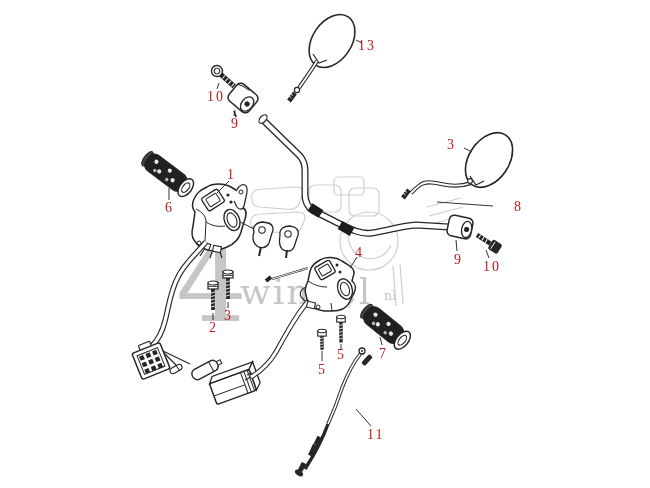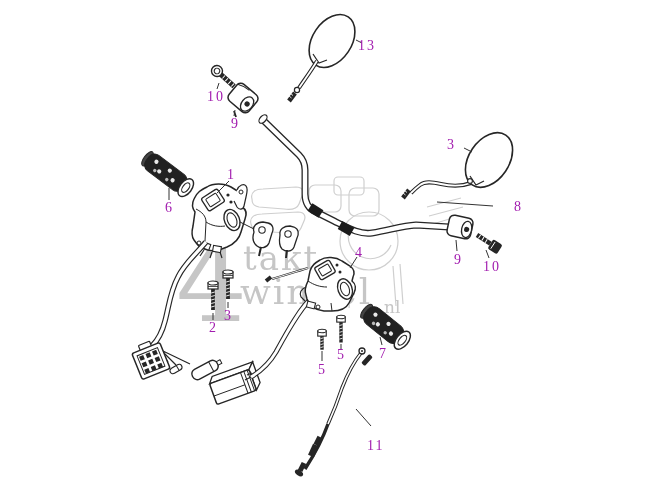--- a/index.html
+++ b/index.html
@@ -7,35 +7,34 @@
     position:relative;width:650px;height:488px;background:#ffffff;overflow:hidden;
     font-family:"Liberation Serif","DejaVu Serif",serif;
   }
   .layer{position:absolute;left:0;top:0;width:650px;height:488px;}
   svg{display:block;}
   
   .wm span{position:absolute;color:#c6c6c6;font-family:"DejaVu Serif","Liberation Serif",serif;line-height:1;}
   .wm-big{left:176px;top:226px;font-size:112px;}
   .wm-takt{left:243px;top:241px;font-size:34px;letter-spacing:2px;}
   .wm-winkel{left:240px;top:274px;font-size:36px;letter-spacing:2px;}
-  .wm-nl{left:384px;top:299px;font-size:17px;}
+  .wm-nl{left:384px;top:289px;font-size:13px;}
   
   .part-label{
-    position:absolute;font-size:14px;color:#a21caf;letter-spacing:2px;
+    position:absolute;font-size:14px;color:#b91c1c;letter-spacing:2px;
     font-family:"Liberation Serif","DejaVu Serif",serif;white-space:nowrap;
   }
 </style>
 </head>
 <body>
 
 <div class="stage">
 
   <div class="layer wm">
     <span class="wm-big">4</span>
-    <span class="wm-takt">takt</span>
     <span class="wm-winkel">winkel</span>
     <span class="wm-nl">nl</span>
   </div>
 
   <svg class="layer" viewBox="0 0 650 488">
 
     <g stroke="#cfcfcf" fill="none" stroke-width="1.2">
       <rect x="309" y="185" width="32" height="27" rx="6"></rect>
       <rect x="349" y="188" width="30" height="28" rx="6"></rect>
       <rect x="334" y="177" width="30" height="18" rx="4"></rect>
@@ -334,18 +333,18 @@
       <span class="part-label" style="left: 355px; top: 245px;">4</span>
       <span class="part-label" style="left: 318px; top: 362px;">5</span>
       <span class="part-label" style="left: 337px; top: 347px;">5</span>
       <span class="part-label" style="left: 165px; top: 200px;">6</span>
       <span class="part-label" style="left: 379px; top: 346px;">7</span>
       <span class="part-label" style="left: 514px; top: 199px;">8</span>
       <span class="part-label" style="left: 231px; top: 116px;">9</span>
       <span class="part-label" style="left: 207px; top: 89px;">10</span>
       <span class="part-label" style="left: 454px; top: 252px;">9</span>
       <span class="part-label" style="left: 483px; top: 259px;">10</span>
-      <span class="part-label" style="left: 367px; top: 427px; margin-top: 11px;">11</span>
+      <span class="part-label" style="left: 367px; top: 427px;">11</span>
       <span class="part-label" style="left: 447px; top: 137px;">3</span>
       <span class="part-label" style="left: 358px; top: 38px;">13</span>
     </div>
 
 </div>
 
 </body></html>

